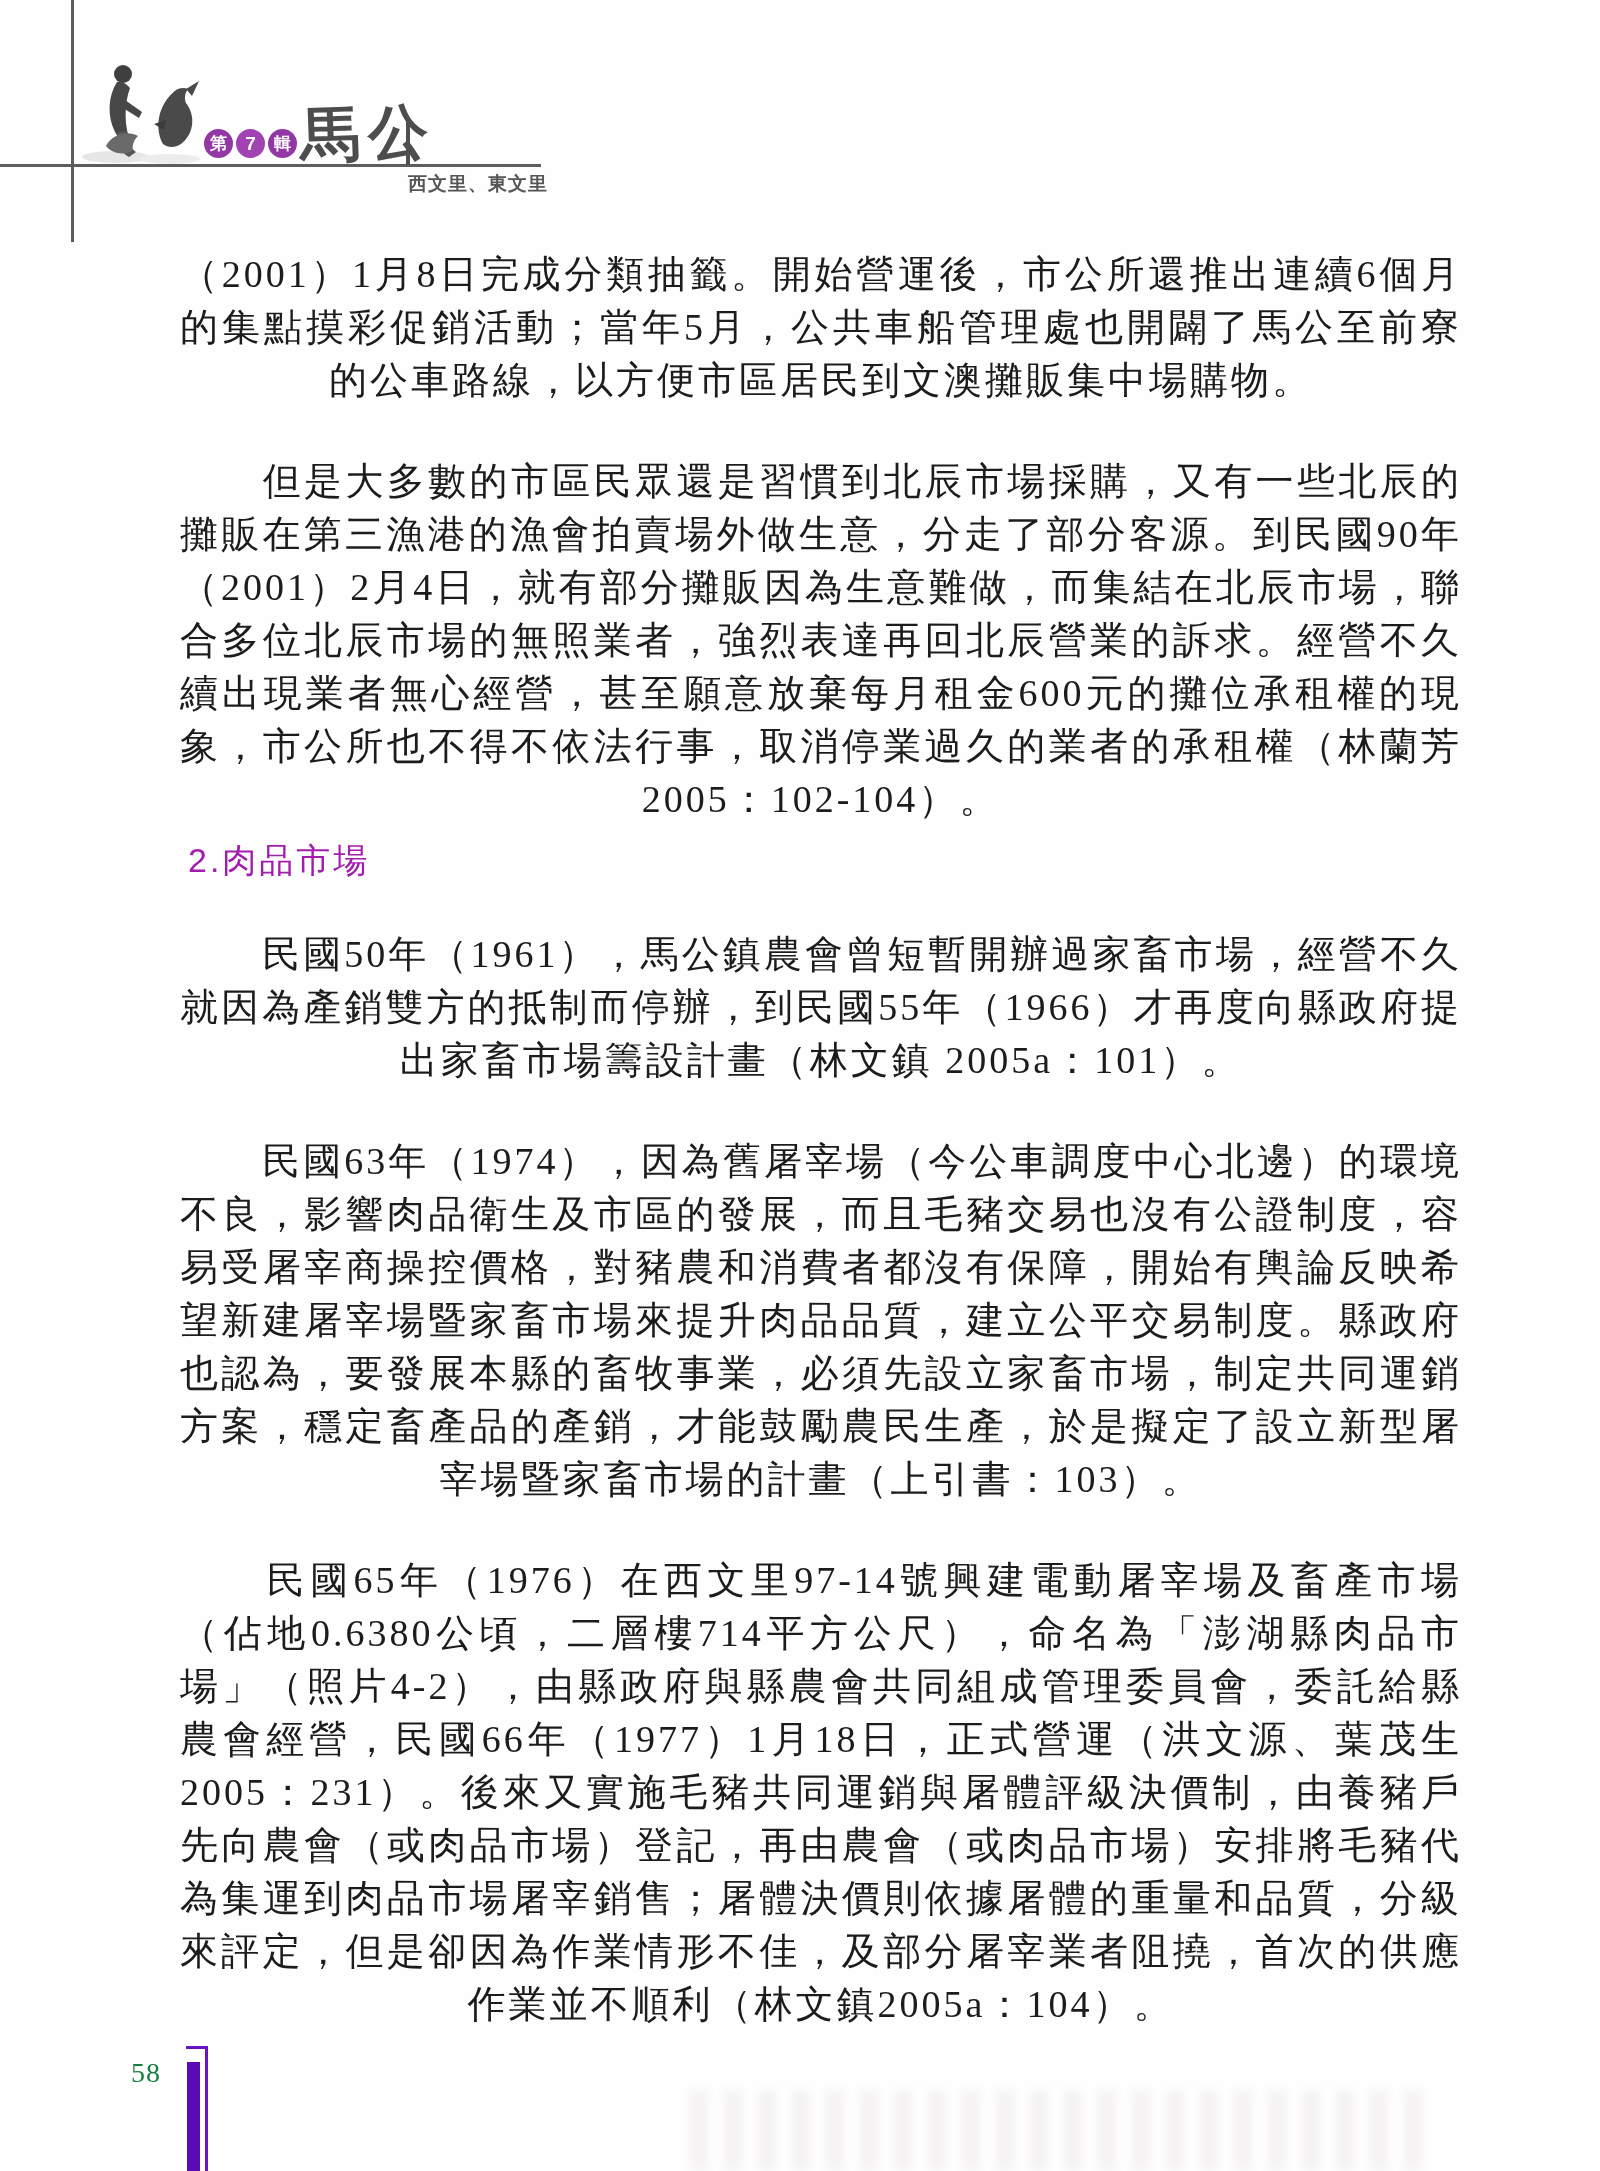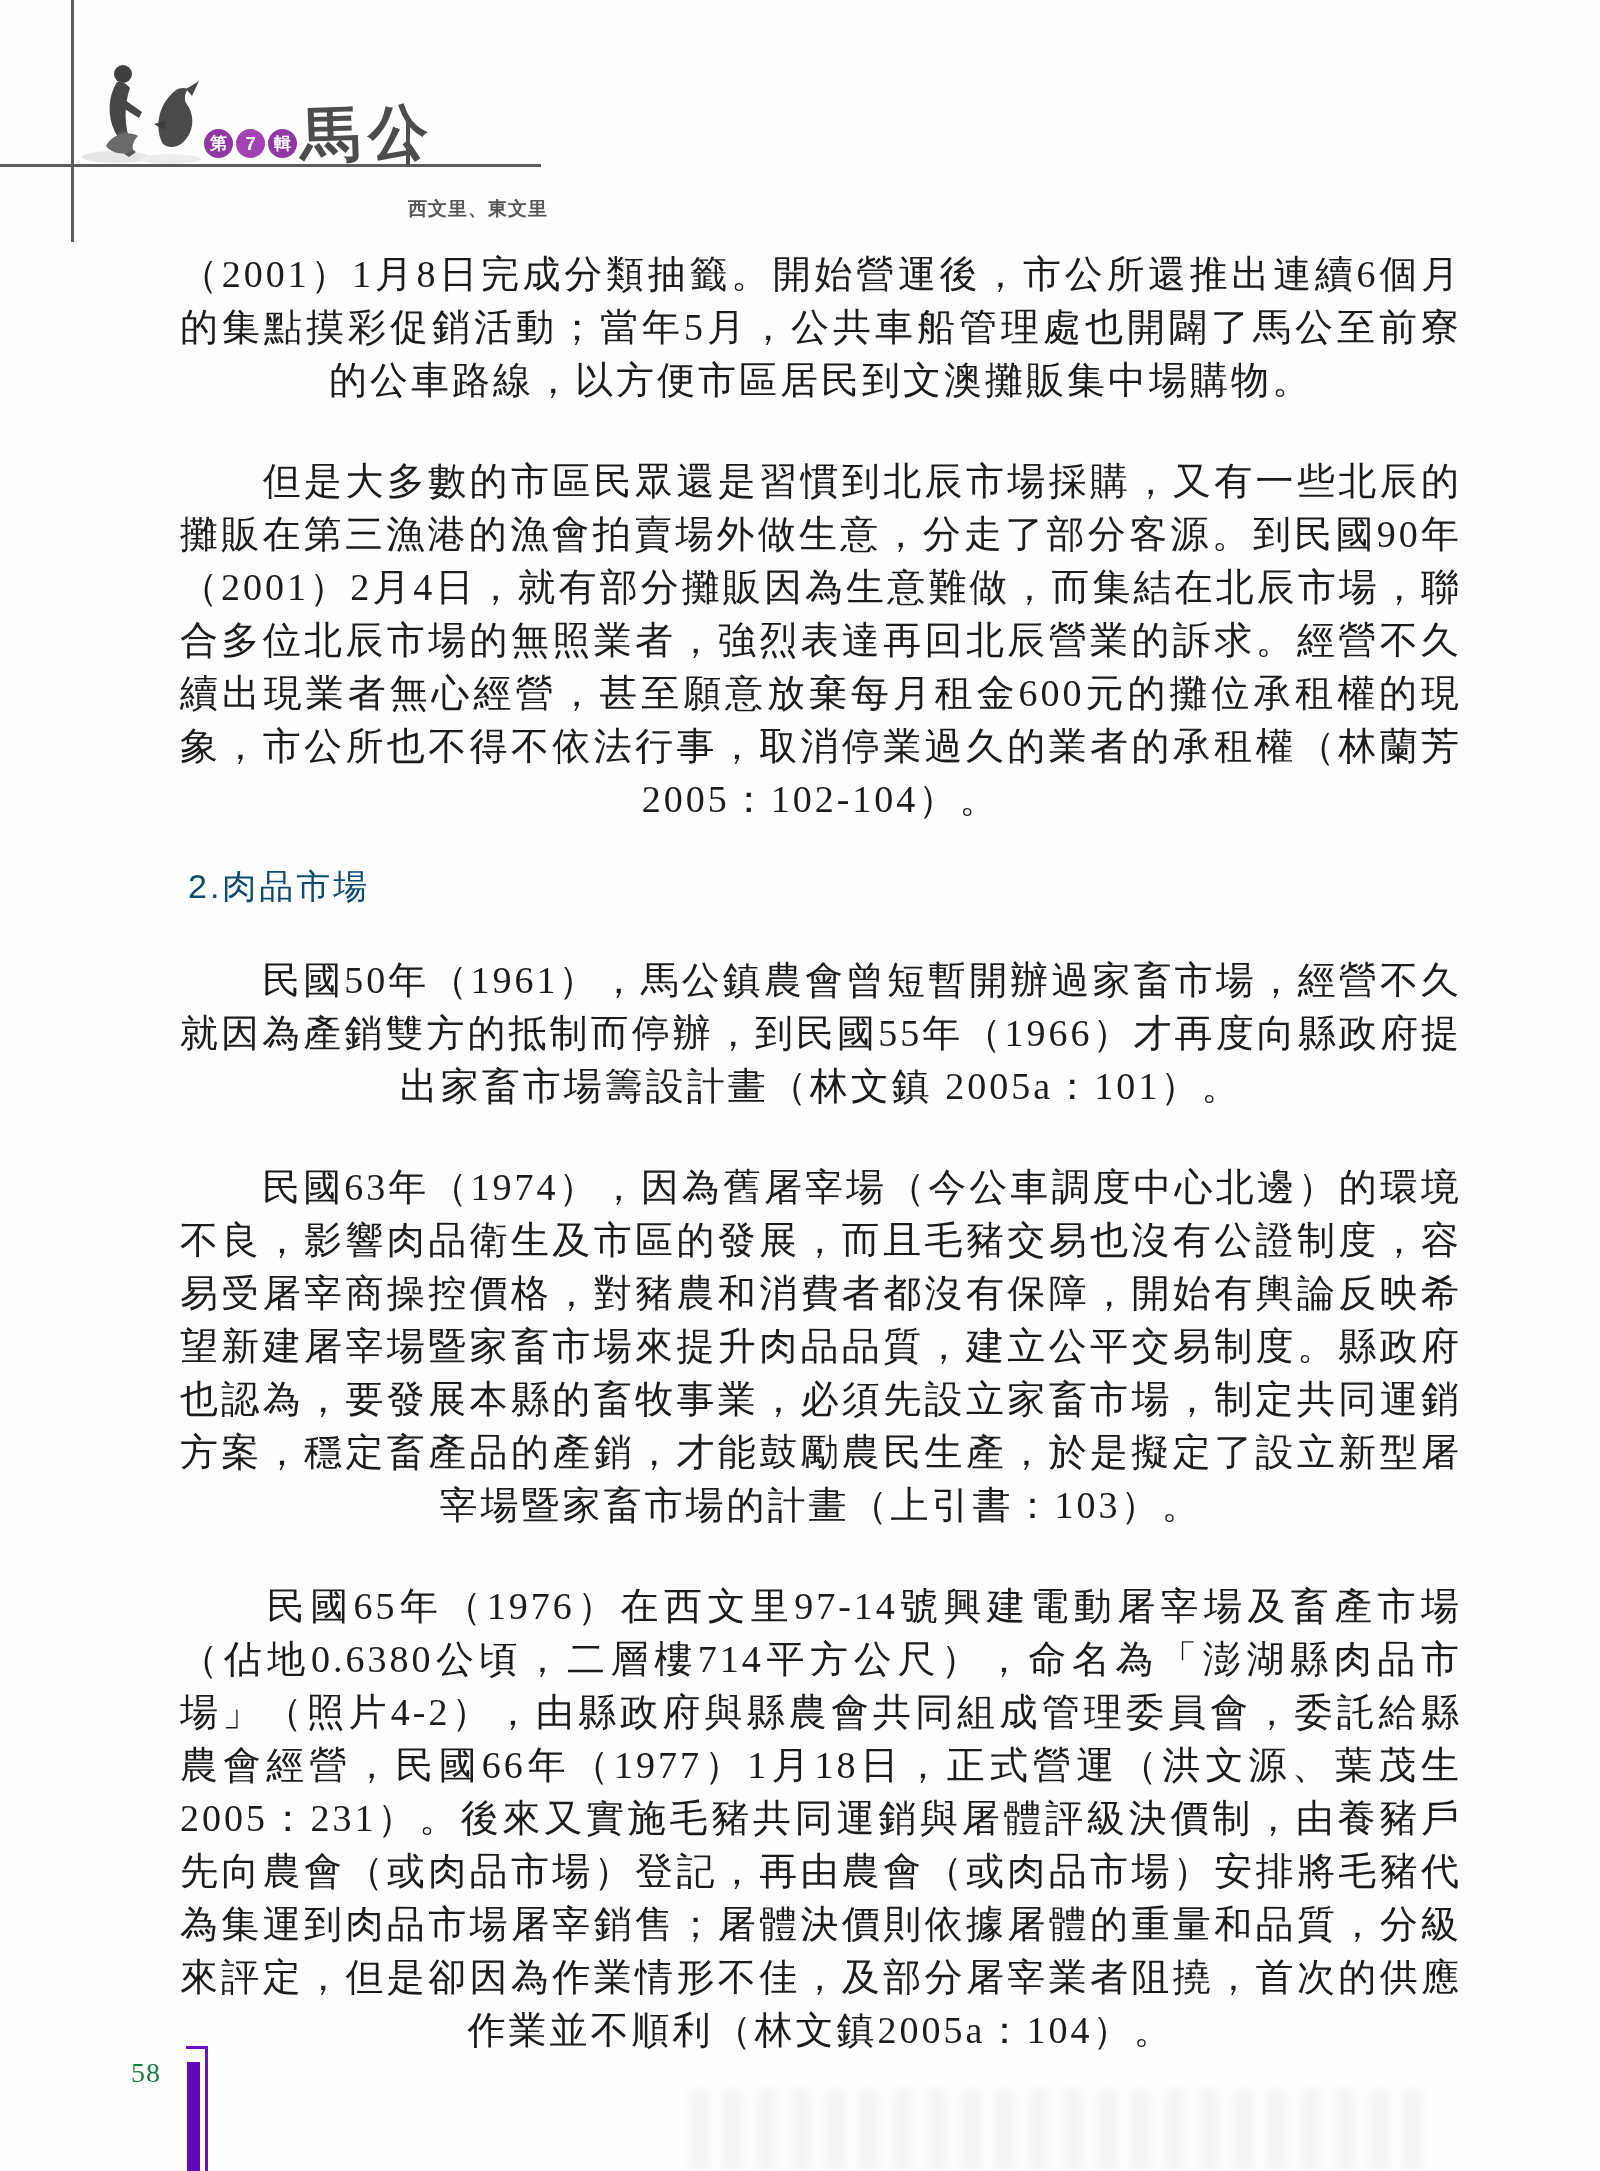--- a/index.html
+++ b/index.html
@@ -28,45 +28,44 @@
     font-size:60px;font-weight:700;color:#4d4d4d;
     letter-spacing:8px;transform:rotate(-2deg);
     font-family:"Liberation Serif","DejaVu Serif",serif;
     line-height:1;
   }
   .titlebar{position:absolute;left:406px;top:121px;width:4px;height:44px;background:#4f4f4f;}
   .subtitle{
     position:absolute;left:408px;top:171px;
     font-size:19px;font-weight:bold;color:#565656;letter-spacing:1px;
     font-family:Liberation Sans, sans-serif;
-    margin-top:25px;
   }
   
   .body-text{
     position:absolute;left:180px;top:248px;width:1282px;
   }
   .para{margin-top:48px;}
   .para:first-child{margin-top:0;}
   .line{
     font-size:38px;line-height:53px;height:53px;
     letter-spacing:3px;
     white-space:nowrap;
     text-align:center;
   }
   .line.fill{
     white-space:normal;
     text-align:justify;
     text-align-last:justify;
     text-justify:inter-character;
   }
   .heading{
-    margin-top:40px;margin-bottom:16px;
+    margin-top:14px;margin-bottom:16px;
     padding-left:8px;
     font-size:34px;line-height:40px;font-weight:500;
-    letter-spacing:3px;color:#0c4a6e;
+    letter-spacing:3px;color:#a21caf;
     font-family:"Liberation Sans","DejaVu Sans",sans-serif;
   }
   
   .pagenum{
     position:absolute;left:131px;top:2057px;
     font-size:28px;font-weight:500;color:#15803d;letter-spacing:1px;
     font-family:Liberation Serif, serif;
   }
   .bracket{
     position:absolute;left:186px;top:2046px;width:22px;height:125px;

